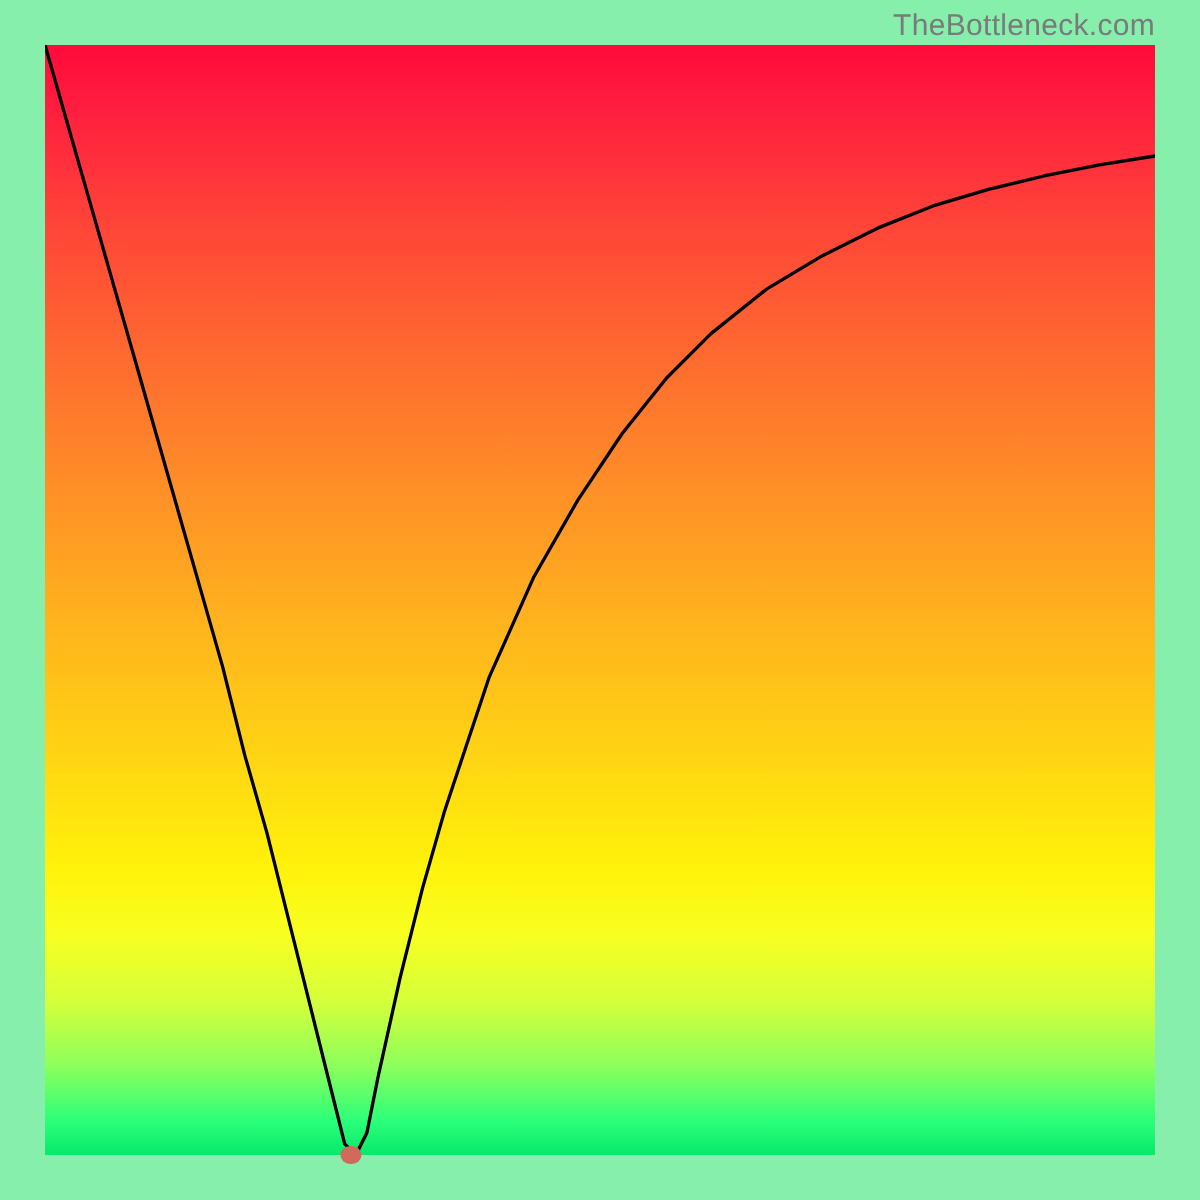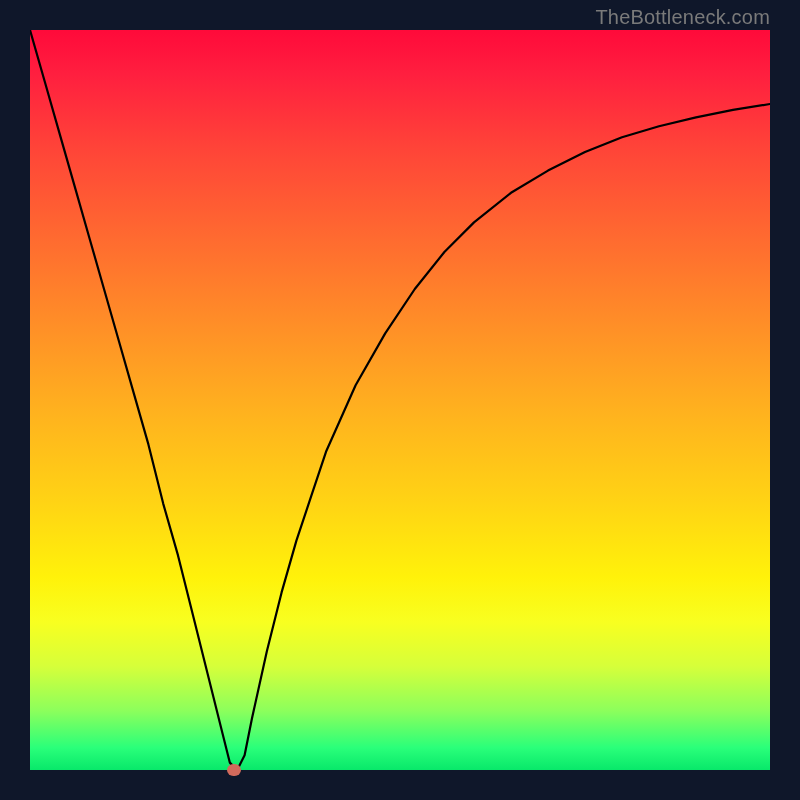--- a/index.html
+++ b/index.html
@@ -10,21 +10,21 @@
     background: #000;
     overflow: hidden;
     font-family: Arial, Helvetica, sans-serif;
   }
   .frame {
     position: absolute;
     left: 0;
     top: 0;
     width: 800px;
     height: 800px;
-    background: #0f172a;
+    background: #86efac;
   }
   .plot {
     position: absolute;
     left: 30px;
     top: 30px;
     width: 740px;
     height: 740px;
     
     background: linear-gradient(
       to bottom,

